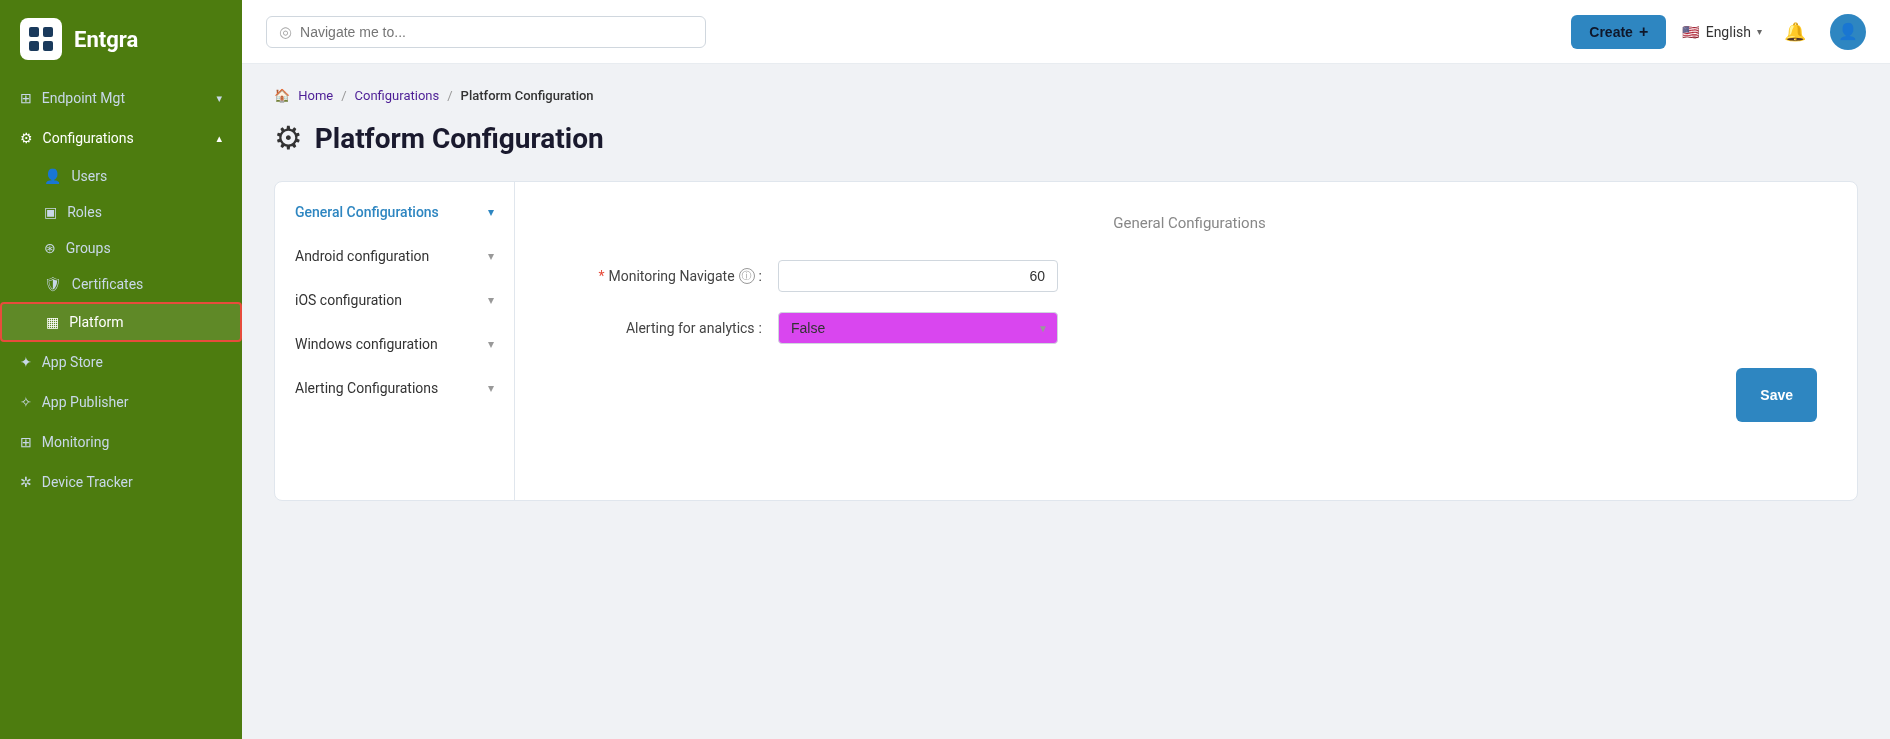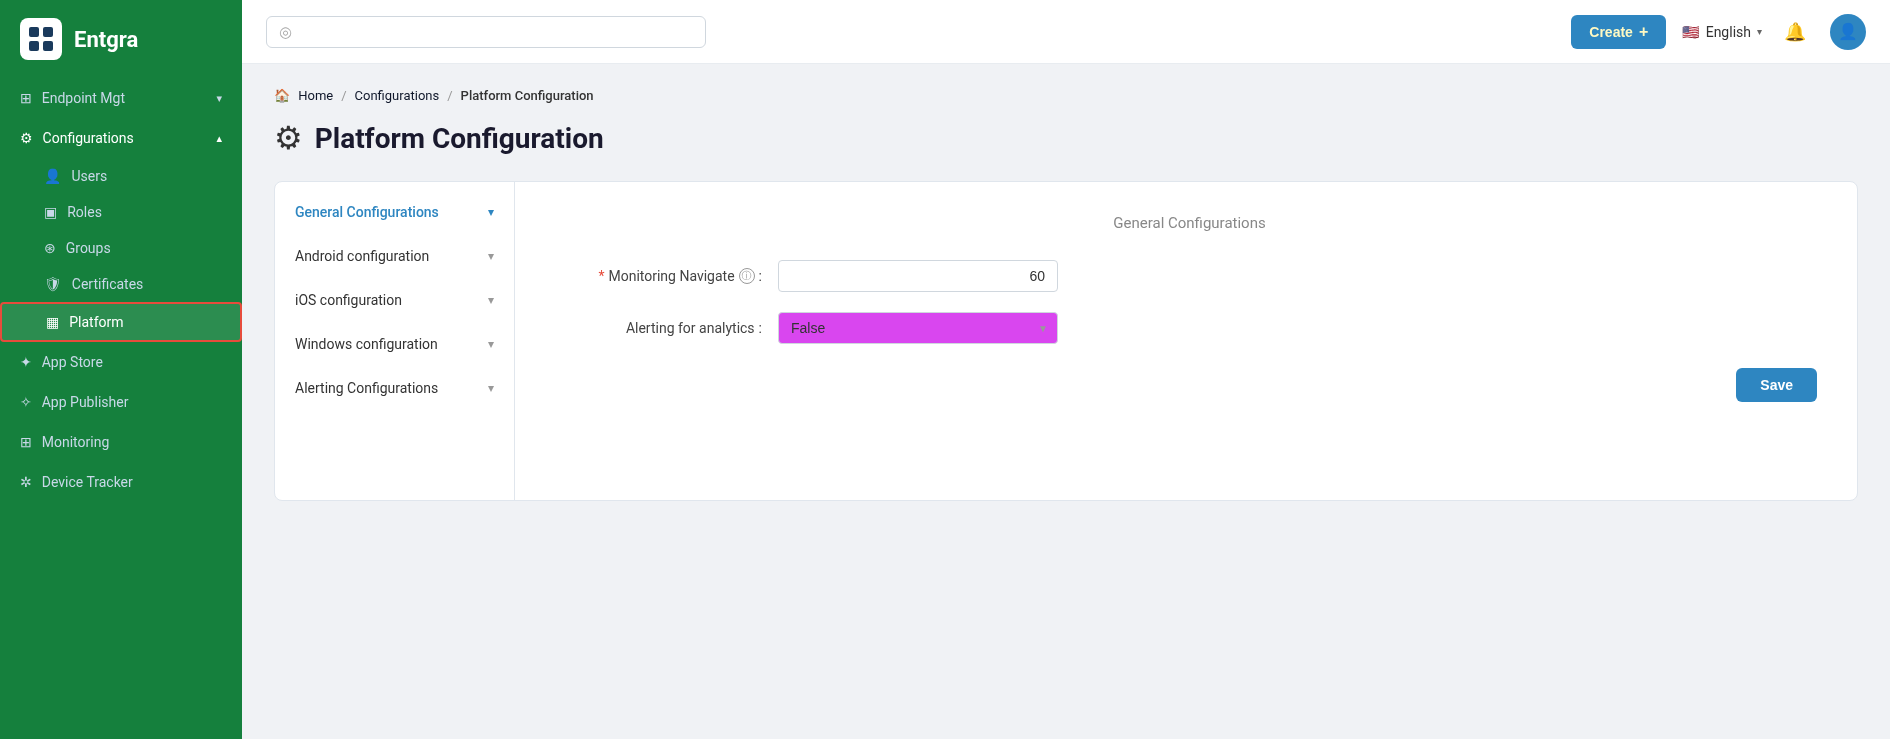--- a/index.html
+++ b/index.html
@@ -2,21 +2,21 @@
 <html><head>
   <meta charset="utf-8">
   <style>
     * { margin: 0; padding: 0; box-sizing: border-box; }
     body { font-family: -apple-system, BlinkMacSystemFont, 'Segoe UI', Roboto, sans-serif; display: flex; height: 739px; overflow: hidden; background: #f0f2f5; }
 
     
     #sidebar {
       width: 242px;
       min-width: 242px;
-      background: #15803d;
+      background: #4d7c0f;
       color: #fff;
       display: flex;
       flex-direction: column;
       height: 100%;
       overflow-y: auto;
     }
     #sidebar-logo {
       display: flex;
       align-items: center;
       padding: 18px 20px;
@@ -108,21 +108,21 @@
       background: transparent;
     }
     .topbar-right {
       display: flex;
       align-items: center;
       gap: 16px;
       margin-left: auto;
     }
     .create-btn {
       background: #2e86c1;
-      color: #fef9c3;
+      color: #0f172a;
       border: none;
       border-radius: 6px;
       padding: 8px 18px;
       font-size: 14px;
       font-weight: 600;
       cursor: pointer;
       display: flex;
       align-items: center;
       gap: 6px;
     }
@@ -156,21 +156,21 @@
 
     
     .breadcrumb {
       display: flex;
       align-items: center;
       gap: 8px;
       font-size: 13px;
       color: #666;
       margin-bottom: 16px;
     }
-    .breadcrumb a { color: #0f172a; text-decoration: none; }
+    .breadcrumb a { color: #4c1d95; text-decoration: none; }
     .breadcrumb .sep { color: #999; }
     .breadcrumb .current { color: #333; font-weight: 500; }
 
     
     .page-title-row {
       display: flex;
       align-items: center;
       gap: 12px;
       margin-bottom: 24px;
     }
@@ -297,21 +297,21 @@
     .save-row {
       display: flex;
       justify-content: flex-end;
       margin-top: 24px;
     }
     .save-btn {
       background: #2e86c1;
       color: #fff;
       border: none;
       border-radius: 6px;
-      padding: 9px 24px;
+      padding: 19px 24px;
       font-size: 14px;
       font-weight: 600;
       cursor: pointer;
     }
   </style>
 </head>
 <body>
 
 <div id="sidebar">
   <div id="sidebar-logo">
@@ -375,20 +375,21 @@
     <span>✲</span>
     <span>Device Tracker</span>
   </div>
 </div>
 
 <div id="main">
 
   <div id="topbar">
     <div id="search-bar">
       <span style="color:#aaa;font-size:15px;">◎</span>
+      <input type="text" placeholder="Navigate me to..." style="">
     </div>
     <div class="topbar-right">
       <button class="create-btn">
         <span>Create</span>
         <span style="font-size:16px;font-weight:700;">+</span>
       </button>
       <div class="lang-selector">
         <span>🇺🇸</span>
         <span>English</span>
         <span style="font-size:10px;color:#666;">▾</span>

